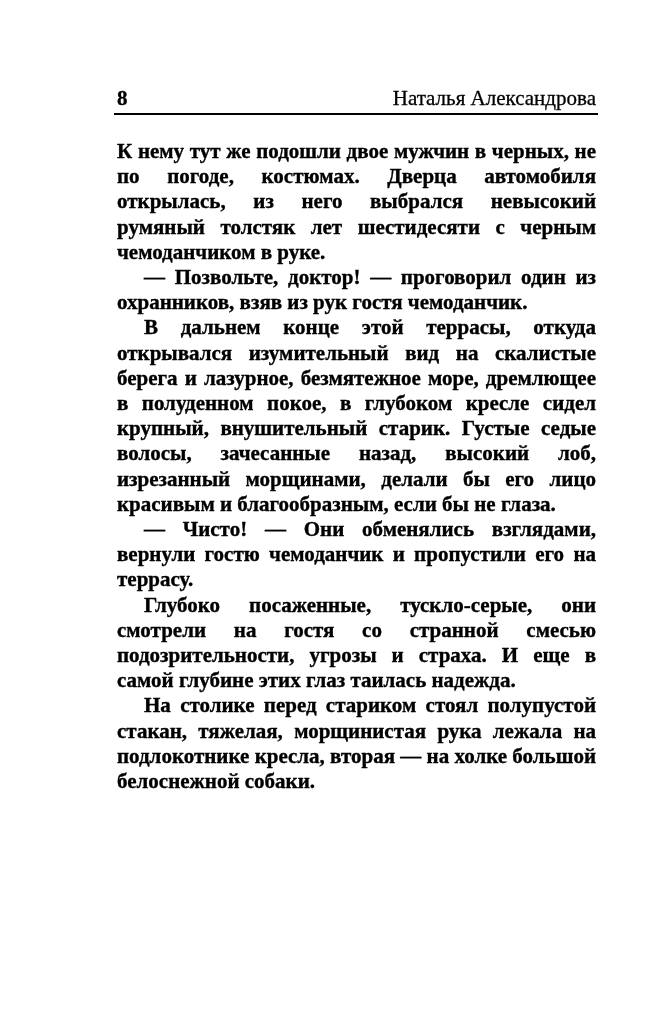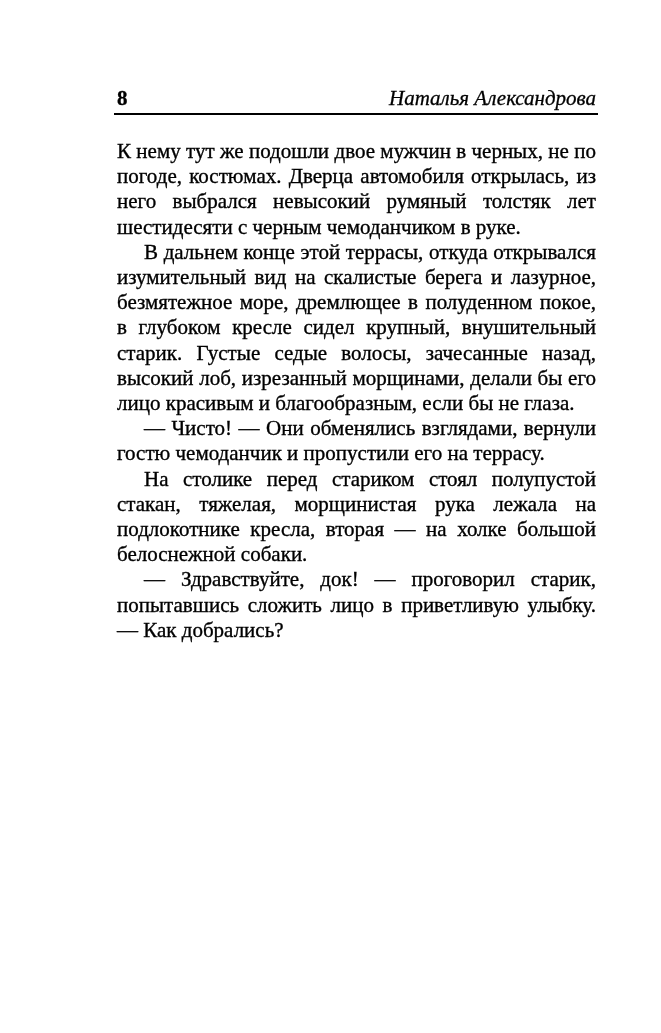--- a/index.html
+++ b/index.html
@@ -28,31 +28,31 @@
     align-items: baseline;
     font-size: 21px;
     line-height: 24px;
     -webkit-text-stroke: 0.3px #000;
   }
   .pagenum {
     font-weight: bold;
     letter-spacing: 0.5px;
   }
   .author {
-    font-style: italic;
   }
   .head-rule {
     height: 0;
     border-bottom: 2.5px solid #000;
     margin-top: 3px;
     margin-left: -3px;
     margin-right: -2px;
   }
   .body-text {
     margin-top: 24px;
+    font-weight: bold;
   }
   .body-text p {
     margin: 0;
     padding: 0;
     font-size: 21px;
     line-height: 25.2px;
     text-align: justify;
     text-indent: 27px;
     -webkit-text-stroke: 0.35px #000;
   }
@@ -68,20 +68,21 @@
 
     <header class="running-head">
       <span class="pagenum">8</span>
       <span class="author">Наталья Александрова</span>
     </header>
 
     <div class="head-rule"></div>
 
     <main class="body-text">
       <p class="no-indent">К нему тут же подошли двое мужчин в черных, не по погоде, костюмах. Дверца автомобиля открылась, из него выбрался невысокий румяный толстяк лет шестидесяти с черным чемоданчиком в руке.</p>
+      <p>— Позвольте, доктор! — проговорил один из охранников, взяв из рук гостя чемоданчик.</p>
       <p>В дальнем конце этой террасы, откуда открывался изумительный вид на скалистые берега и лазурное, безмятежное море, дремлющее в полуденном покое, в глубоком кресле сидел крупный, внушительный старик. Густые седые волосы, зачесанные назад, высокий лоб, изрезанный морщинами, делали бы его лицо красивым и благообразным, если бы не глаза.</p>
       <p>— Чисто! — Они обменялись взглядами, вернули гостю чемоданчик и пропустили его на террасу.</p>
+      <p>Глубоко посаженные, тускло-серые, они смотрели на гостя со странной смесью подозрительности, угрозы и страха. И еще в самой глубине этих глаз таилась надежда.</p>
       <p>На столике перед стариком стоял полупустой стакан, тяжелая, морщинистая рука лежала на подлокотнике кресла, вторая — на холке большой белоснежной собаки.</p>
-      <p>— Здравствуйте, док! — проговорил старик, попытавшись сложить лицо в приветливую улыбку. — Как добрались?</p>
     </main>
 
   </div>
 </div>
 
 </body></html>

